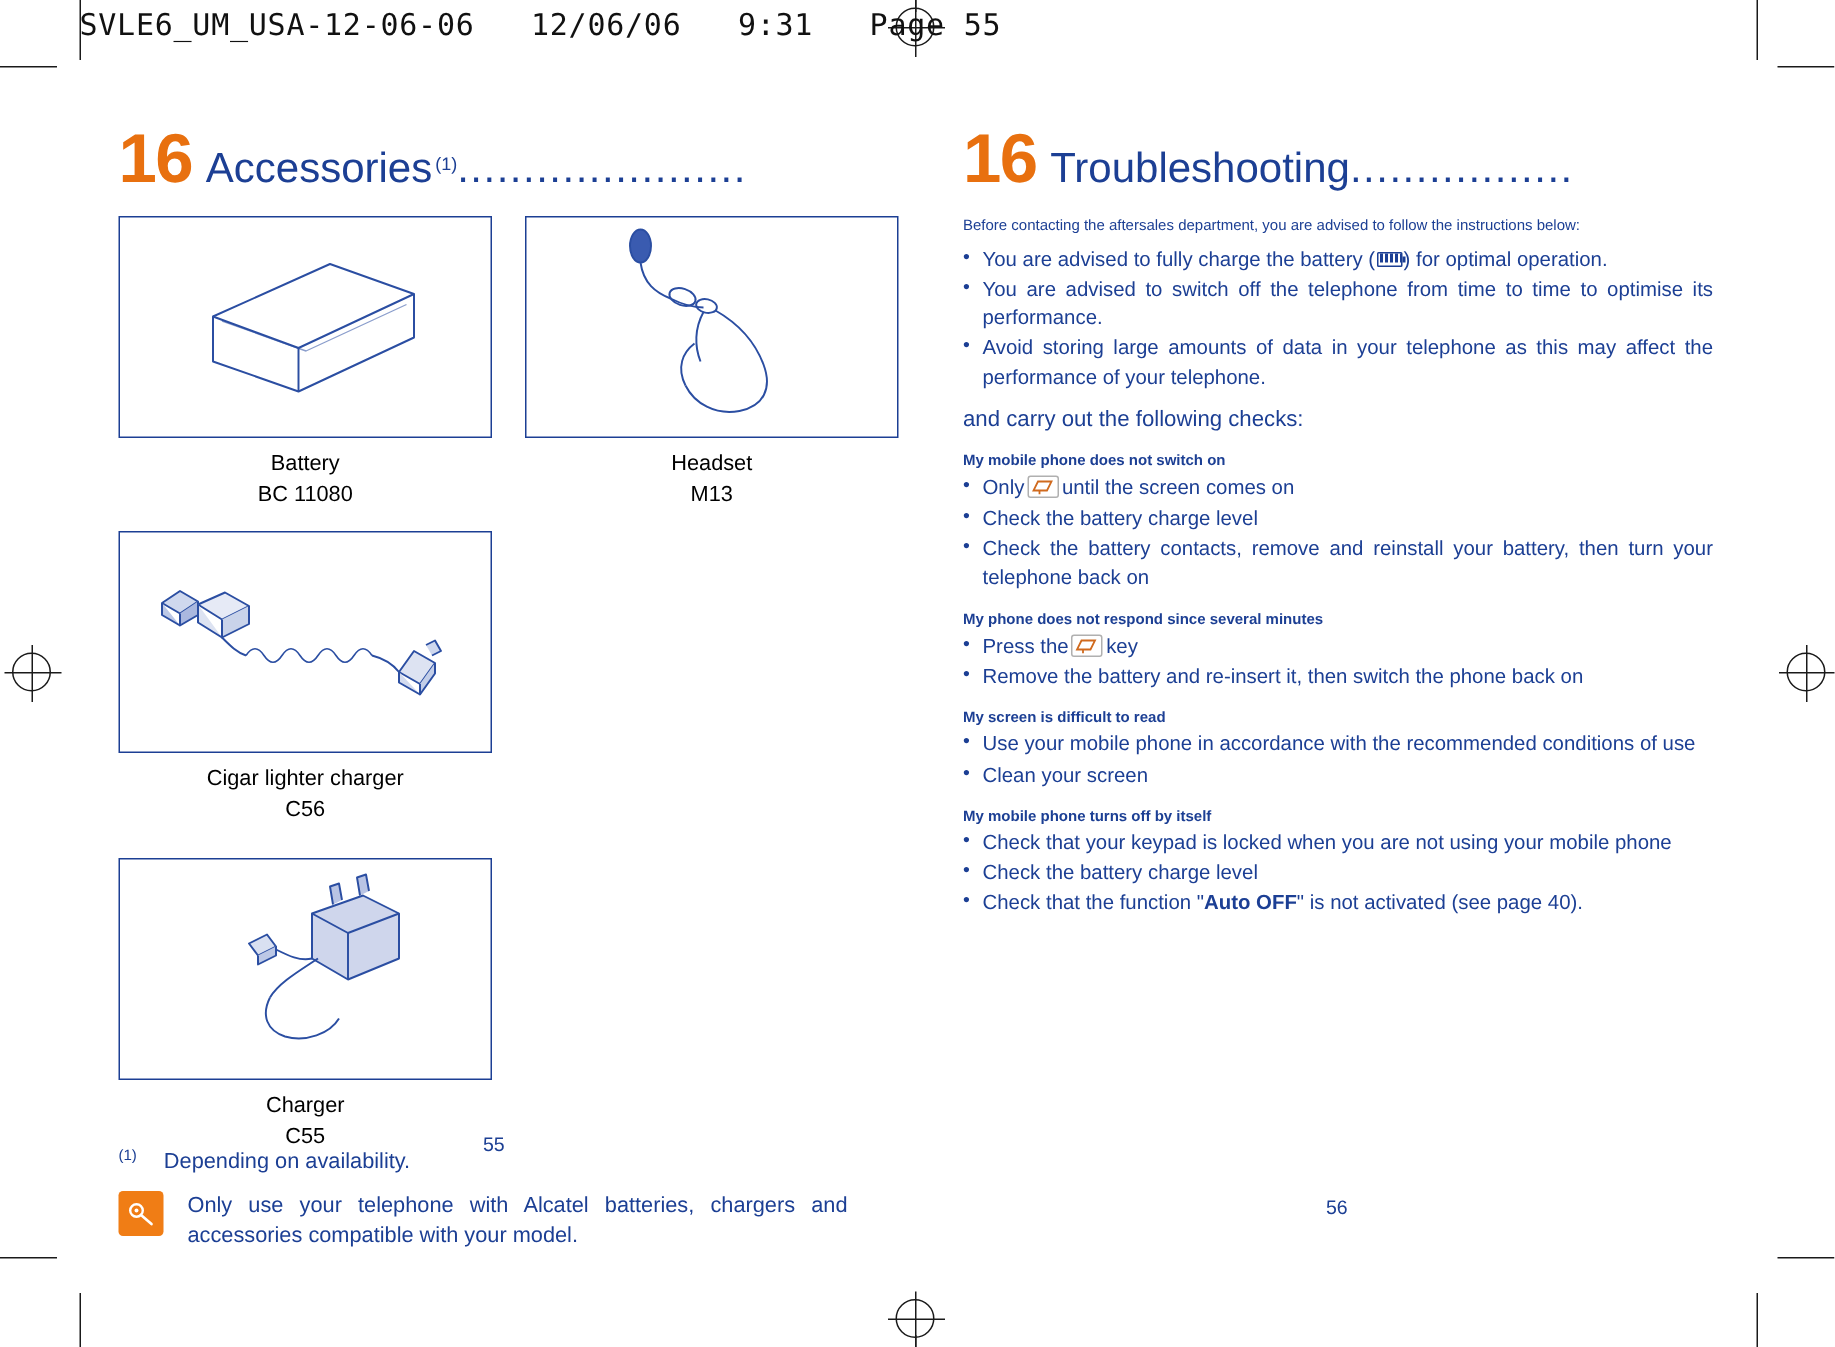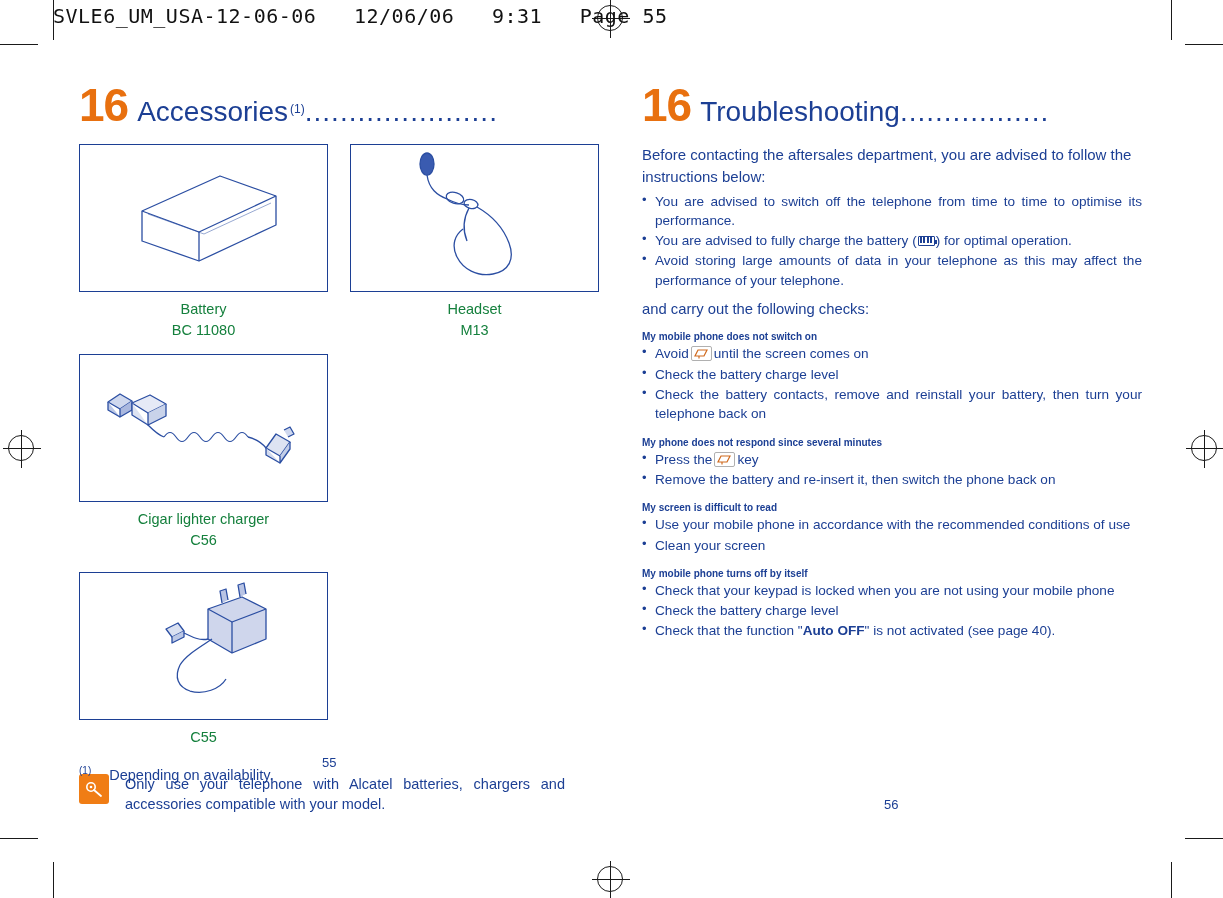--- a/index.html
+++ b/index.html
@@ -129,21 +129,21 @@
     width: 249px;
     height: 148px;
     border: 1px solid #1c3f94;
     box-sizing: border-box;
     position: relative;
     background: #fff;
   }
   .acc-caption {
     text-align: center;
     font-size: 14.5px;
-    color: #15803d;
+    color: #000000;
     line-height: 1.42;
     margin-top: 7px;
   }
   .acc-row-2 {
     margin-top: 14px;
     flex-direction: column;
   }
 
   
   .note {
@@ -163,21 +163,21 @@
     margin-left: 16px;
     font-size: 14.5px;
     line-height: 1.38;
     color: #1c3f94;
     text-align: justify;
     width: 440px;
   }
 
   
   .intro {
-    font-size: 15px;
+    font-size: 10px;
     line-height: 1.45;
     color: #1c3f94;
     margin-bottom: 4px;
   }
   .bullet-list {
     margin: 0 0 0 0;
     padding: 0;
     list-style: none;
   }
   .bullet-list li {
@@ -396,20 +396,21 @@
                 <path d="M160 24 L158 12 L164 10 L166 21" fill="#b9c4e4"></path>
                 <path d="M132 66 C 120 74, 106 82, 100 92"></path>
                 <path d="M100 92 C 94 104, 98 114, 110 118 C 124 122, 140 116, 146 106"></path>
                 <path d="M86 56 L98 50 L104 58 L92 64 Z" fill="#d9e0f1"></path>
                 <path d="M92 64 L92 70 L104 64 L104 58" fill="#bcc8e6"></path>
                 <path d="M104 60 C 112 64, 120 68, 128 66"></path>
               </g>
             </svg>
           </div>
           <div class="acc-caption">
+            <div>Charger</div>
             <div>C55</div>
           </div>
         </div>
 
       </div>
     </div>
 
     <div class="note">
       <div class="note-icon">
         <svg width="30" height="30" viewBox="0 0 30 30">
@@ -427,37 +428,37 @@
     <div class="chapter">
       <span class="chapter-num">16</span>
       <span class="chapter-title">Troubleshooting</span>
       <span class="chapter-dots">.................</span>
     </div>
 
     <div class="intro">Before contacting the aftersales department, you are advised to follow the instructions below:</div>
 
     <ul class="bullet-list just">
       <li>
-        <span>You are advised to switch off the telephone from time to time to optimise its performance.</span>
+        <span>You are advised to fully charge the battery (</span><span class="batt-icon"></span><span>) for optimal operation.</span>
       </li>
       <li>
-        <span>You are advised to fully charge the battery (</span><span class="batt-icon"></span><span>) for optimal operation.</span>
+        <span>You are advised to switch off the telephone from time to time to optimise its performance.</span>
       </li>
       <li>
         <span>Avoid storing large amounts of data in your telephone as this may affect the performance of your telephone.</span>
       </li>
     </ul>
 
     <div class="midline">and carry out the following checks:</div>
 
     <div class="trb-block">
       <div class="sub-head">My mobile phone does not switch on</div>
       <ul class="bullet-list just">
         <li>
-          <span>Avoid</span><span class="key-icon">
+          <span>Only</span><span class="key-icon">
             <svg width="19" height="13" viewBox="0 0 19 13" style="display:block">
               <path d="M3 9 L12 9 L15 3 L6 3 Z" fill="none" stroke="#d06a1e" stroke-width="1.2"></path>
               <path d="M7 9 L7 11.5" stroke="#d06a1e" stroke-width="1.2"></path>
             </svg>
           </span><span>until the screen comes on</span>
         </li>
         <li>
           <span>Check the battery charge level</span>
         </li>
         <li>

